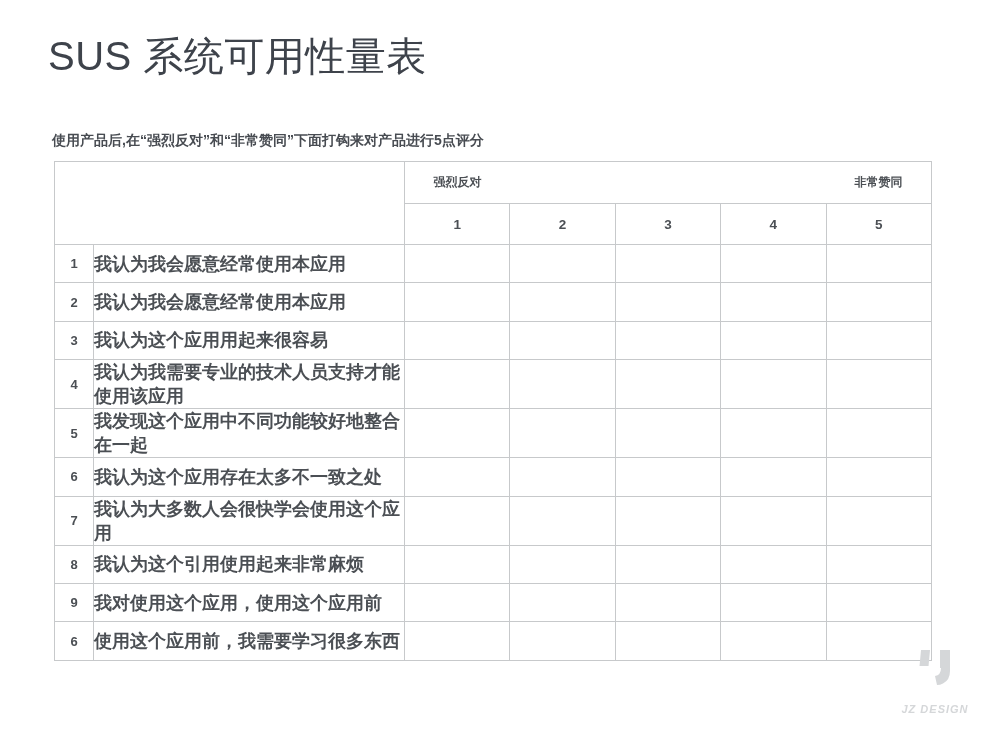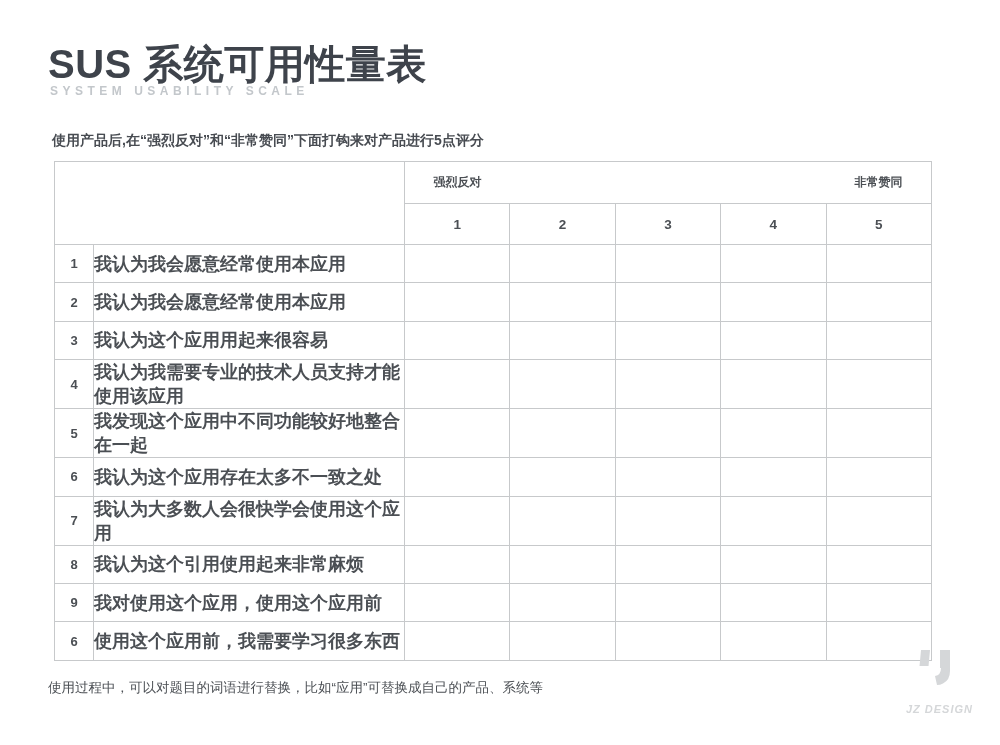--- a/index.html
+++ b/index.html
@@ -8,25 +8,25 @@
     position: relative;
     width: 1000px;
     height: 745px;
     background: #ffffff;
     font-family: "Liberation Sans", sans-serif;
     overflow: hidden;
   }
   .title {
     position: absolute;
     left: 48px;
-    top: 44px;
+    top: 36px;
     margin: 0;
     font-size: 40px;
     line-height: 40px;
-    font-weight: 700;
+    font-weight: 400;
     letter-spacing: 0.5px;
     color: #3e434b;
   }
   .subtitle {
     position: absolute;
     left: 50px;
     top: 85px;
     font-size: 12px;
     line-height: 12px;
     font-weight: 700;
@@ -114,30 +114,28 @@
   }
   .logo svg { display: block; margin: 0 auto; }
   .logo-text {
     margin-top: 16px;
     font-size: 11px;
     font-style: italic;
     font-weight: 700;
     letter-spacing: 1px;
     color: #d5d7d9;
     white-space: nowrap;
-    text-align: right;
   }
 </style>
 </head>
 <body>
 
 <div class="page">
 
   <h1 class="title">SUS 系统可用性量表</h1>
-  <div class="subtitle">SYSTEM USABILITY SCALE</div>
 
   <p class="instruction">使用产品后,在“强烈反对”和“非常赞同”下面打钩来对产品进行5点评分</p>
 
   <table class="sus">
     <colgroup>
       <col style="width:39px">
       <col style="width:311px">
       <col style="width:105.4px">
       <col style="width:105.4px">
       <col style="width:105.4px">
@@ -250,21 +248,20 @@
         <td></td>
         <td></td>
         <td></td>
         <td></td>
         <td></td>
       </tr>
     </tbody>
   </table>
 
 
-  <p class="note">使用过程中，可以对题目的词语进行替换，比如“应用”可替换成自己的产品、系统等</p>
 
   <div class="logo">
     <svg width="42" height="40" viewBox="0 0 42 40">
       <path fill="#d5d7d9" d="M7 3 L16 3 L14.5 19 L5.5 19 Z"></path>
       <path fill="#d5d7d9" d="M26 3 L36 3 L36 24 Q36 33 29 36.5 Q26 38 23 38 L21 29 Q27 28 27 21 L26 21 Z"></path>
     </svg>
     <div class="logo-text">JZ DESIGN</div>
   </div>
 
 </div>

